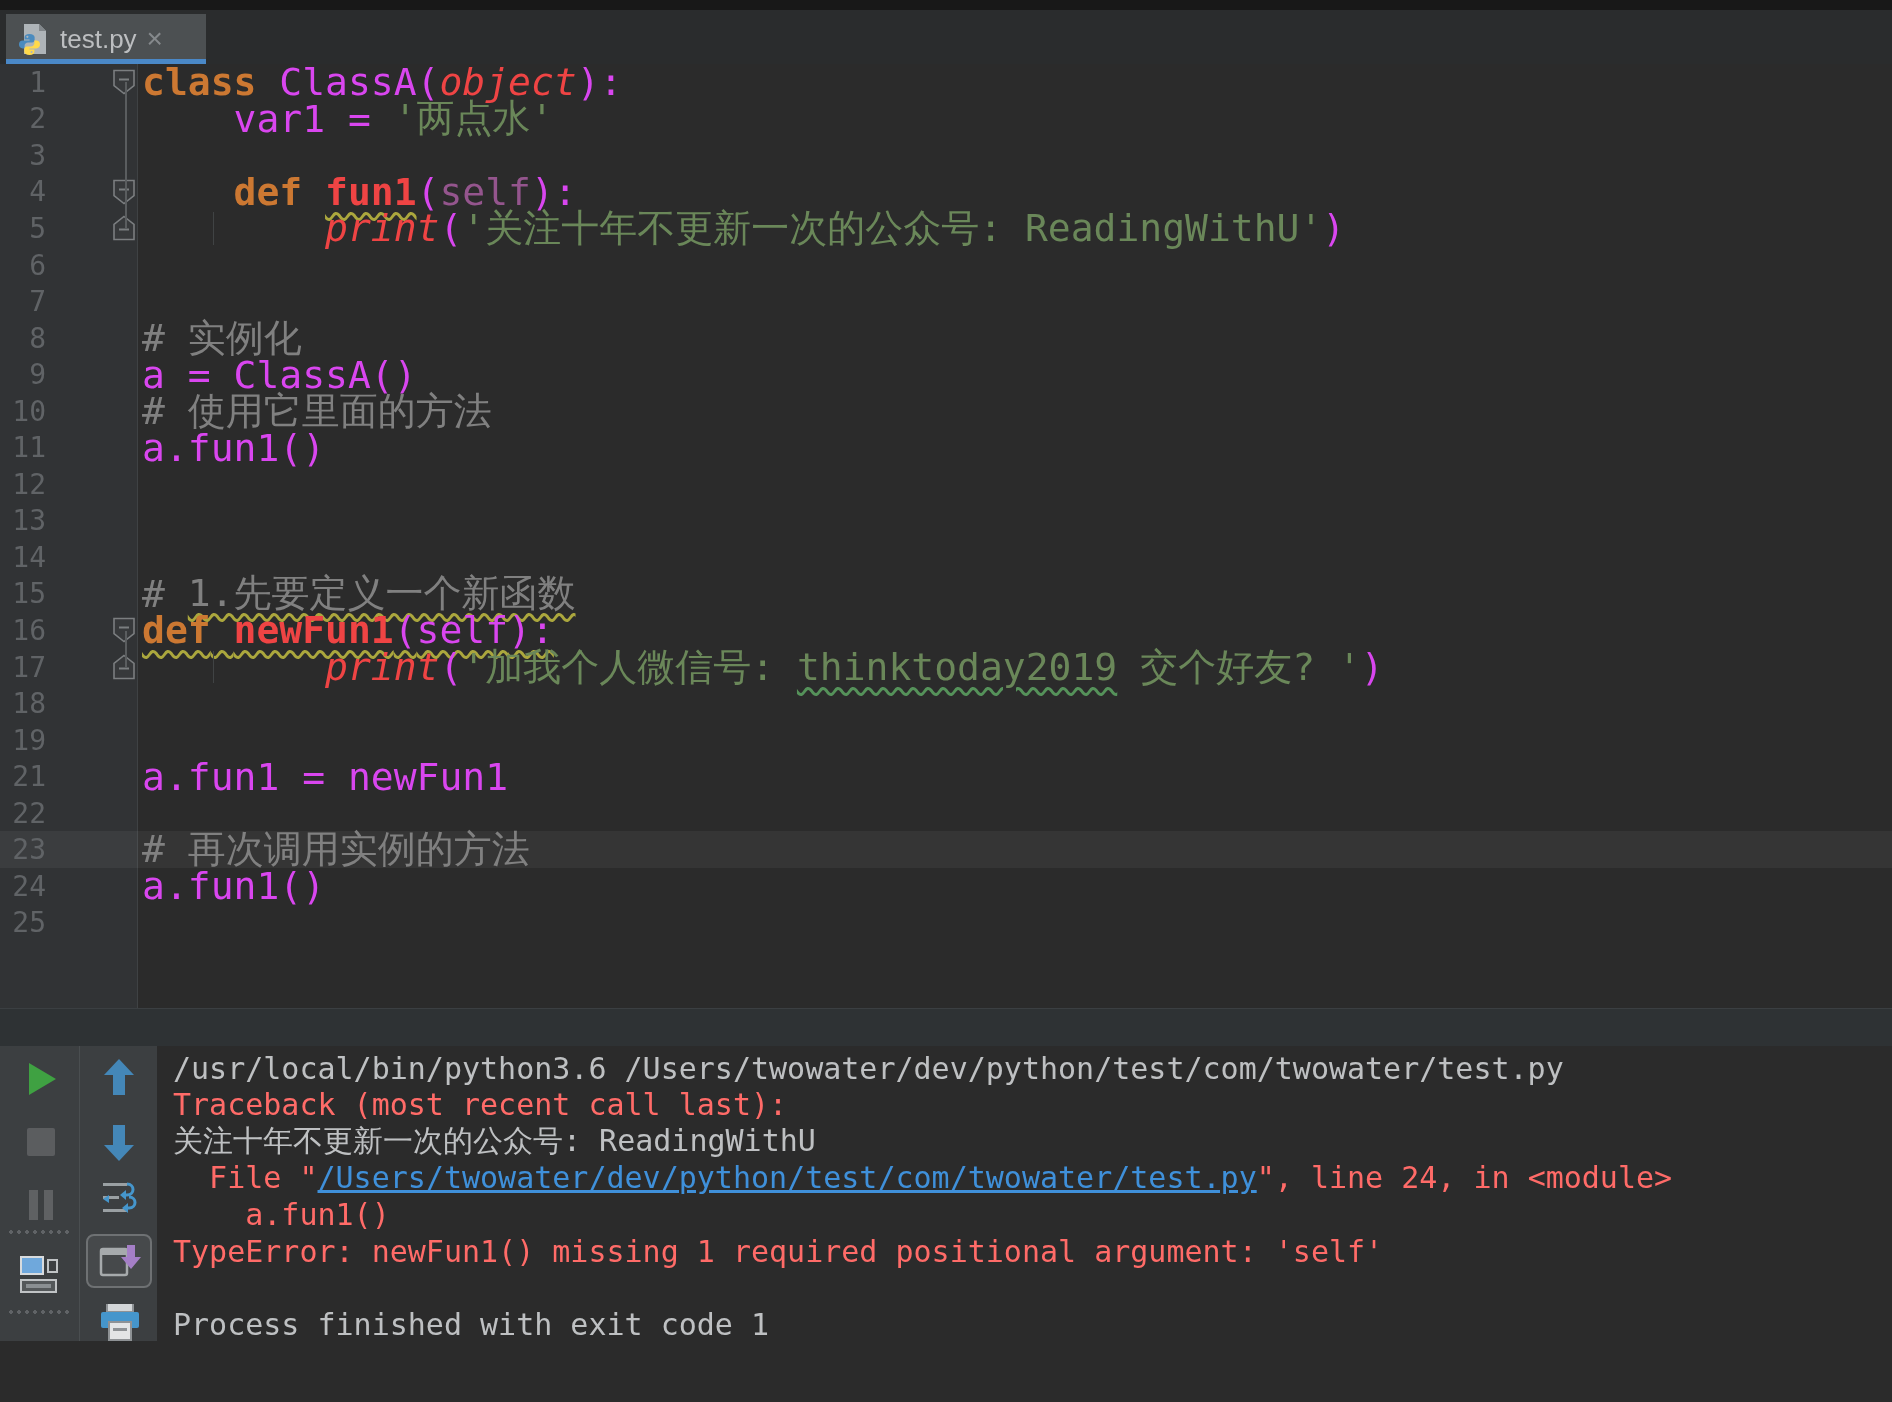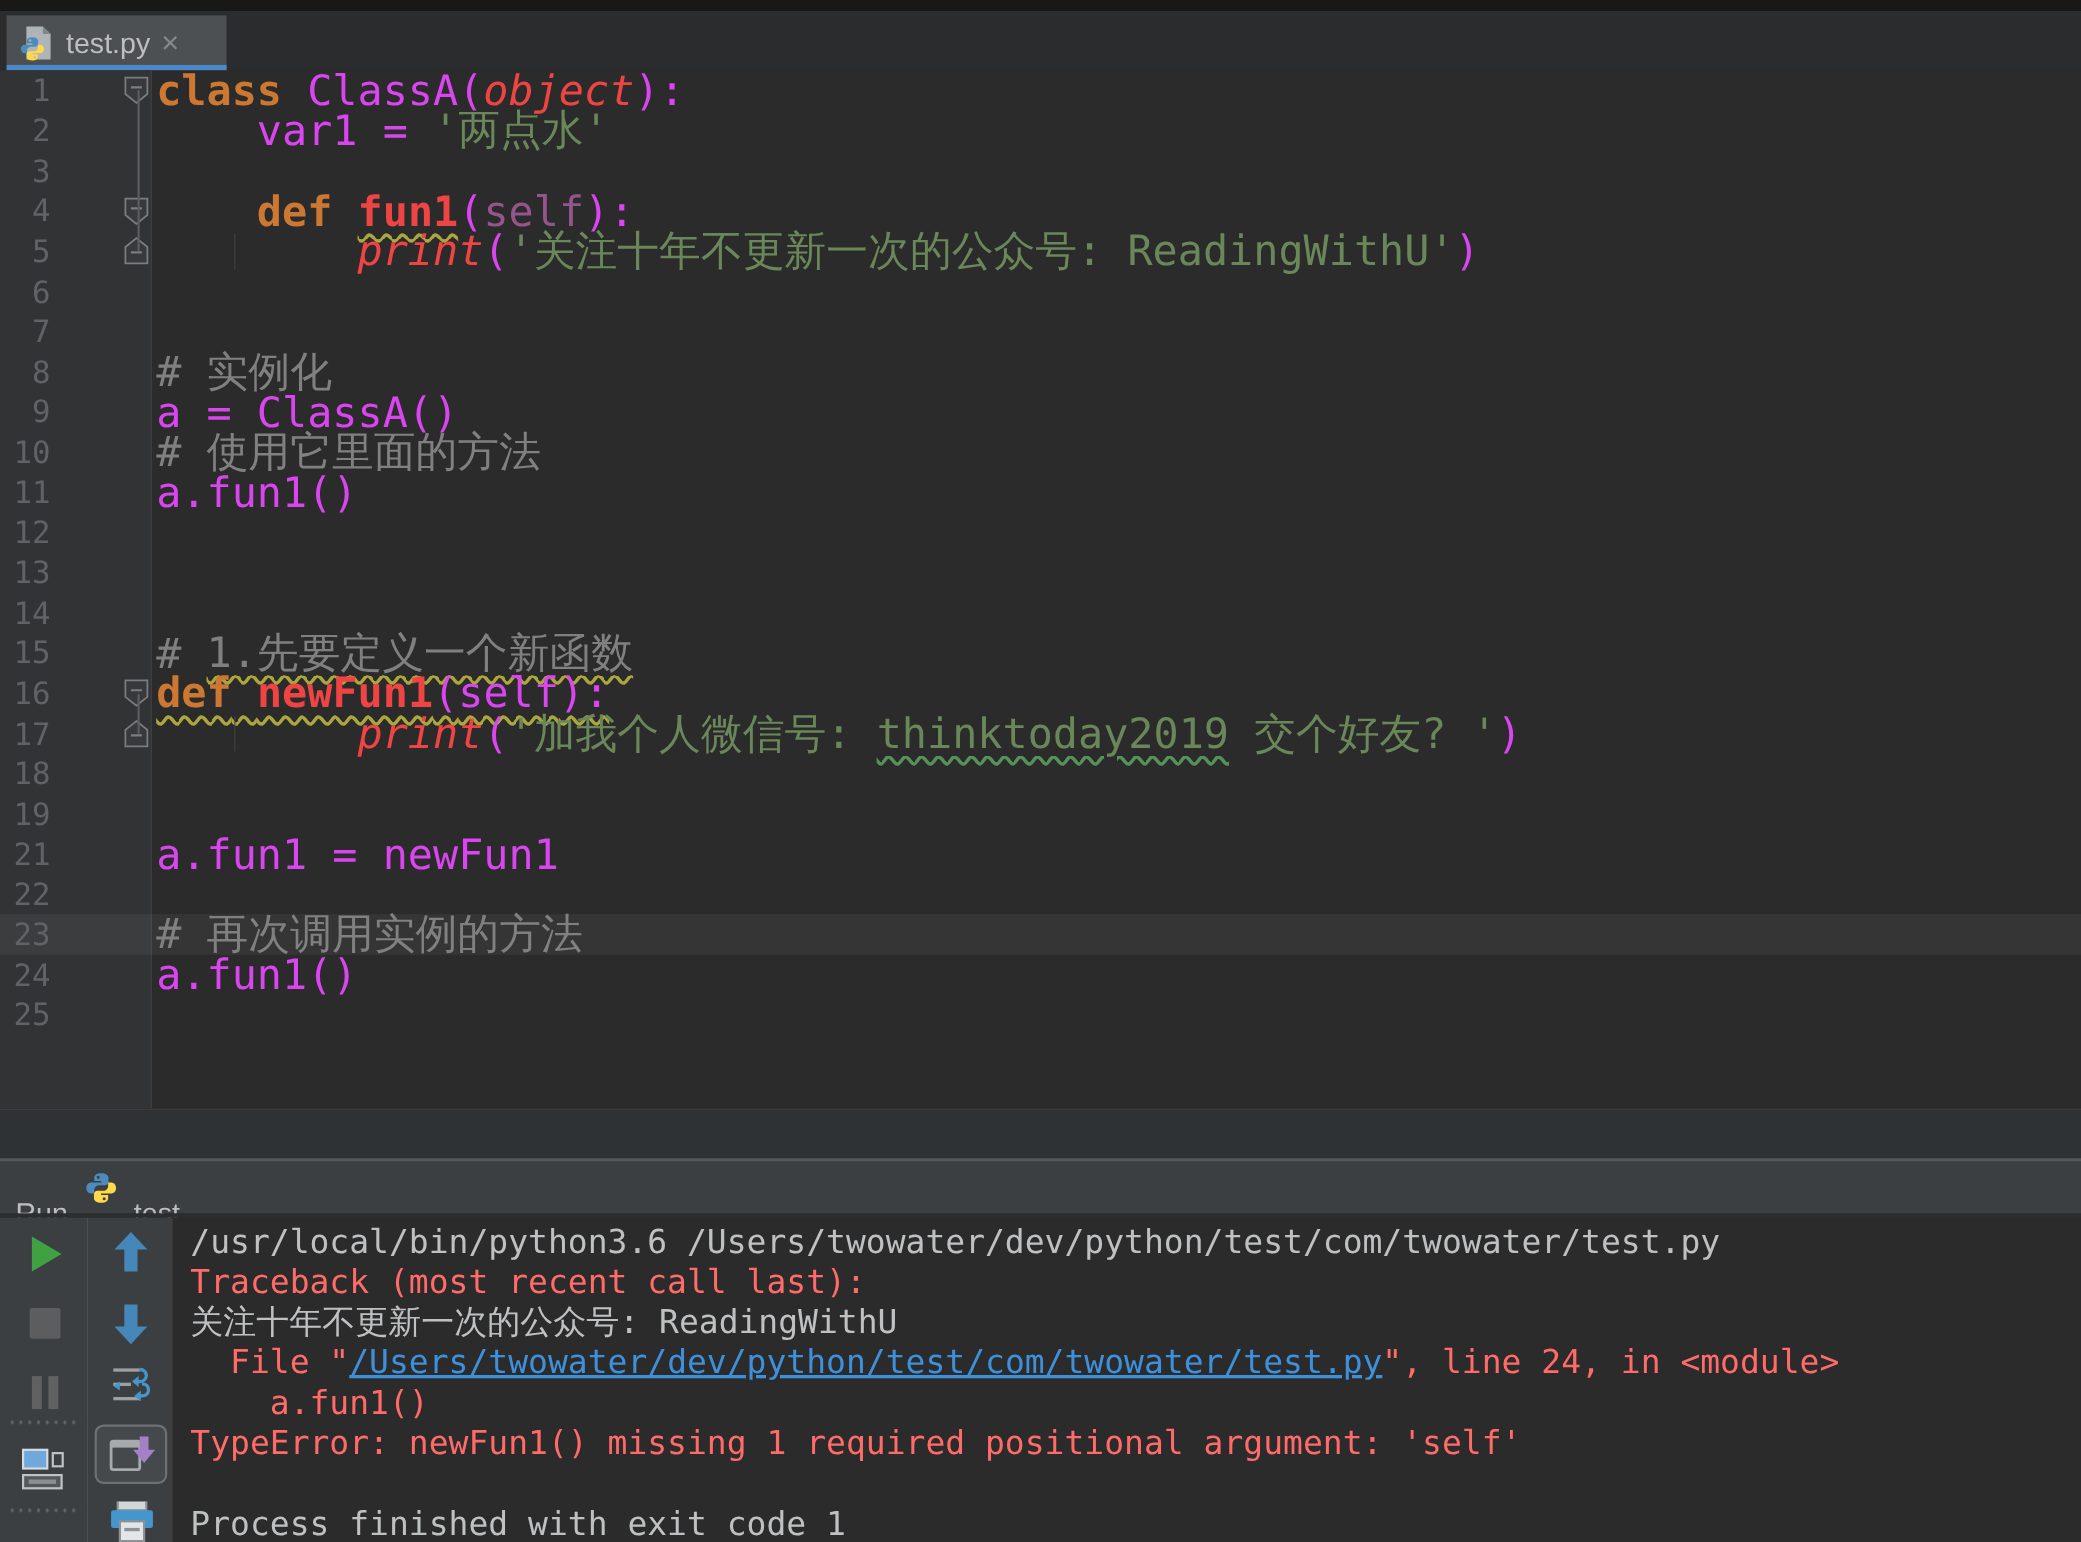--- a/index.html
+++ b/index.html
@@ -37,21 +37,21 @@
   .wavy-g{text-decoration:underline wavy #55925A 2.5px;text-underline-offset:7px;}
   .indent-guide{position:absolute;left:213px;top:2px;bottom:2px;width:1px;background:#404344;}
   
   #band{position:absolute;left:0;top:1008px;width:100%;height:45px;background:#2E3234;border-top:1px solid #3B3F42;box-sizing:border-box;}
   #splitter{position:absolute;left:0;top:1053px;width:100%;height:3px;background:#54585A;}
   #run-header{position:absolute;left:0;top:1056px;width:100%;height:47px;background:#3B3F41;
               display:flex;align-items:center;gap:14px;padding-left:14px;box-sizing:border-box;}
   .run-title{color:#BDBFC1;font-size:26px;margin-top:48px;}
   #header-line{position:absolute;left:0;top:1103px;width:100%;height:4px;background:#2B2E2F;}
   
-  #bottom{position:absolute;left:0;top:1107px;width:100%;height:295px;background:#2B2B2B;display:flex;}
+  #bottom{position:absolute;left:0;top:1046px;width:100%;height:295px;background:#2B2B2B;display:flex;}
   #run-toolbar{position:relative;width:157px;flex:0 0 157px;background:#3C3F41;}
   #col-sep{position:absolute;left:79px;top:0;width:1px;height:100%;background:#4A4E50;}
   .tb-btn{position:absolute;display:flex;align-items:center;justify-content:center;cursor:pointer;}
   .tb-btn.selected{border:2px solid #6E7173;border-radius:8px;background:#46494B;}
   .dotted-sep{position:absolute;height:4px;width:66px;
       background-image:radial-gradient(circle,#606366 1.6px,transparent 1.8px);
       background-size:8px 4px;background-repeat:repeat-x;}
   #console{flex:1;background:#2B2B2B;padding:4px 0 0 16px;box-sizing:border-box;overflow:hidden;}
   .console-row{height:36.55px;display:flex;align-items:center;
       font-family:"DejaVu Sans Mono",monospace;font-size:30px;}

